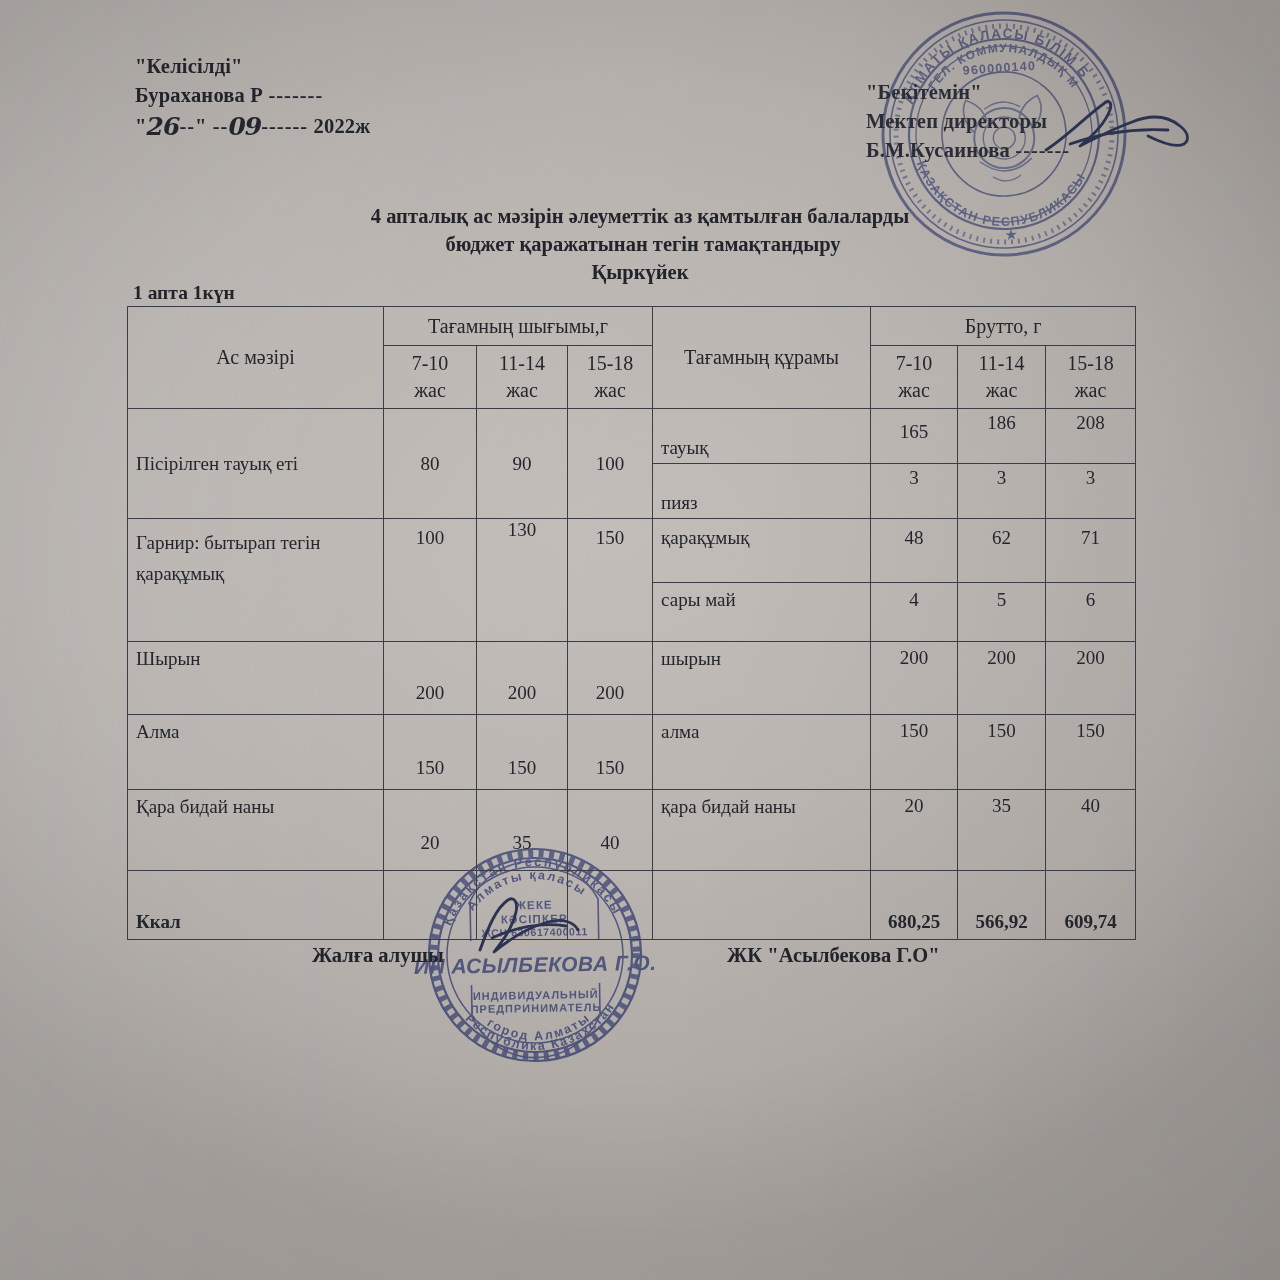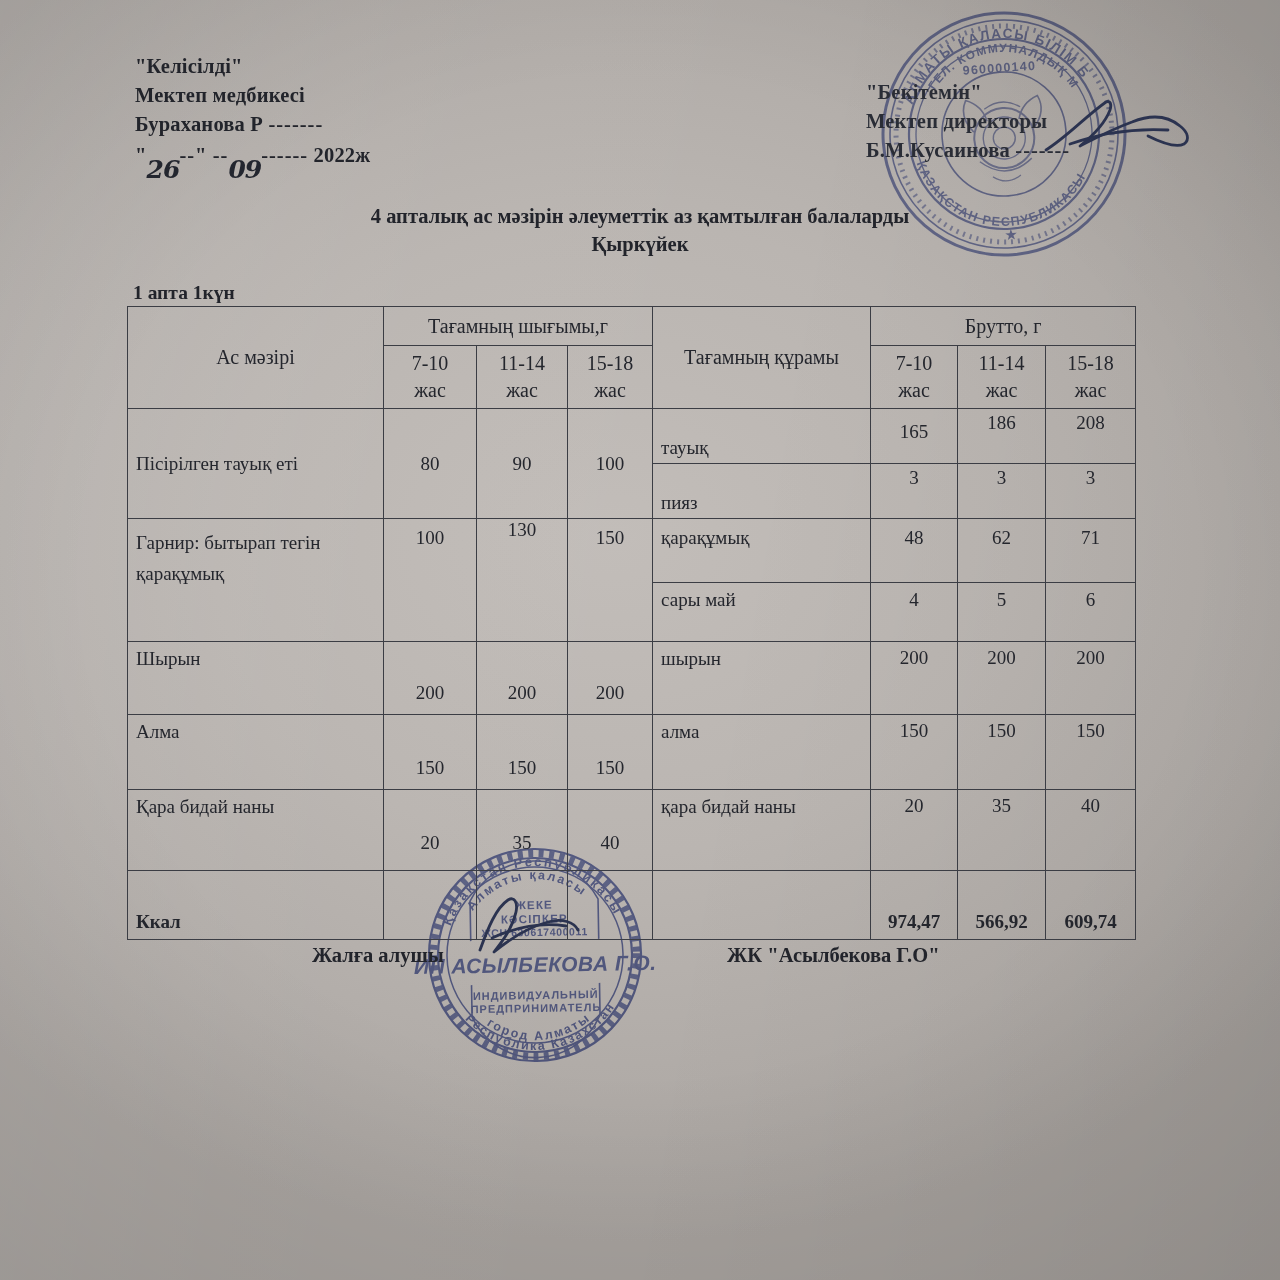--- a/index.html
+++ b/index.html
@@ -67,21 +67,21 @@
   }
 
   
   .hand {
     font-family: "DejaVu Serif", serif;
     font-style: italic;
     font-weight: bold;
     font-size: 25px;
     color: #23262f;
     position: relative;
-    top: 16px;
+    top: 2px;
     letter-spacing: -1px;
   }
 
   
   .title {
     left: 0; top: 202px;
     width: 1280px;
     text-align: center;
     font-size: 20.5px;
     font-weight: bold;
@@ -266,21 +266,20 @@
       <text class="stamp-text" x="111" y="128" text-anchor="middle" font-size="21" letter-spacing="0.5" font-style="italic">ИП АСЫЛБЕКОВА Г.О.</text>
 
       <path class="ink" stroke-width="1.6" d="M 47,140 L 47,172 A 70,70 0 0 0 175,172 L 175,140"></path>
       <text class="stamp-text" x="111" y="155" text-anchor="middle" font-size="11" letter-spacing="1">ИНДИВИДУАЛЬНЫЙ</text>
       <text class="stamp-text" x="111" y="168" text-anchor="middle" font-size="11" letter-spacing="1">ПРЕДПРИНИМАТЕЛЬ</text>
     </svg>
   </div>
 
   <div class="abs hdr-left">
     <div>"Келісілді"</div>
-    <div>Мектеп медбикесі</div>
     <div class="date-line">
       <span>Бураханова Р</span>
       <span>&nbsp;</span>
       <span class="dots">-------</span>
     </div>
     <div class="date-line">
       <span>"</span>
       <span class="hand">26</span>
       <span class="dots">--"</span>
       <span>&nbsp;</span>
@@ -304,20 +303,21 @@
 
   <div class="sig" style="left:1040px; top:92px;">
     <svg width="160" height="70" viewBox="0 0 160 70">
       <path class="pen-blue" d="M 6,58 C 28,44 46,24 66,10 C 70,8 72,12 70,18 C 64,34 50,46 40,54 C 52,48 70,38 92,30 C 112,22 128,24 140,34 C 148,40 150,48 144,52 C 136,56 120,50 108,44"></path>
       <path class="pen-blue" stroke-width="2.2" d="M 30,52 C 58,42 92,36 128,38"></path>
     </svg>
   </div>
 
   <div class="abs title">
     <div>4 апталық ас мәзірін әлеуметтік аз қамтылған балаларды</div>
+    <div class="l2">бюджет қаражатынан тегін тамақтандыру</div>
     <div>Қыркүйек</div>
   </div>
 
   <div class="abs weekday">1 апта 1күн</div>
 
   <div class="abs tbl-wrap">
     <table class="menu">
       <colgroup>
         <col style="width:256px">
         <col style="width:93px">
@@ -430,21 +430,21 @@
           <td class="num" style="vertical-align:top; padding-top:5px">35</td>
           <td class="num" style="vertical-align:top; padding-top:5px">40</td>
         </tr>
 
         <tr>
           <td class="c-left" style="height:62px; vertical-align:bottom; padding-bottom:6px; font-weight:bold">Ккал</td>
           <td class="num"></td>
           <td class="num"></td>
           <td class="num"></td>
           <td class="c-left thin"></td>
-          <td class="num" style="font-weight:bold; vertical-align:bottom; padding-bottom:6px">974,47</td>
+          <td class="num" style="font-weight:bold; vertical-align:bottom; padding-bottom:6px">680,25</td>
           <td class="num" style="font-weight:bold; vertical-align:bottom; padding-bottom:6px">566,92</td>
           <td class="num" style="font-weight:bold; vertical-align:bottom; padding-bottom:6px">609,74</td>
         </tr>
       </tbody>
     </table>
   </div>
 
   <div class="abs footer">
     <span class="f-left">Жалға  алушы</span>
     <span class="f-right">ЖК "Асылбекова Г.О"</span>

